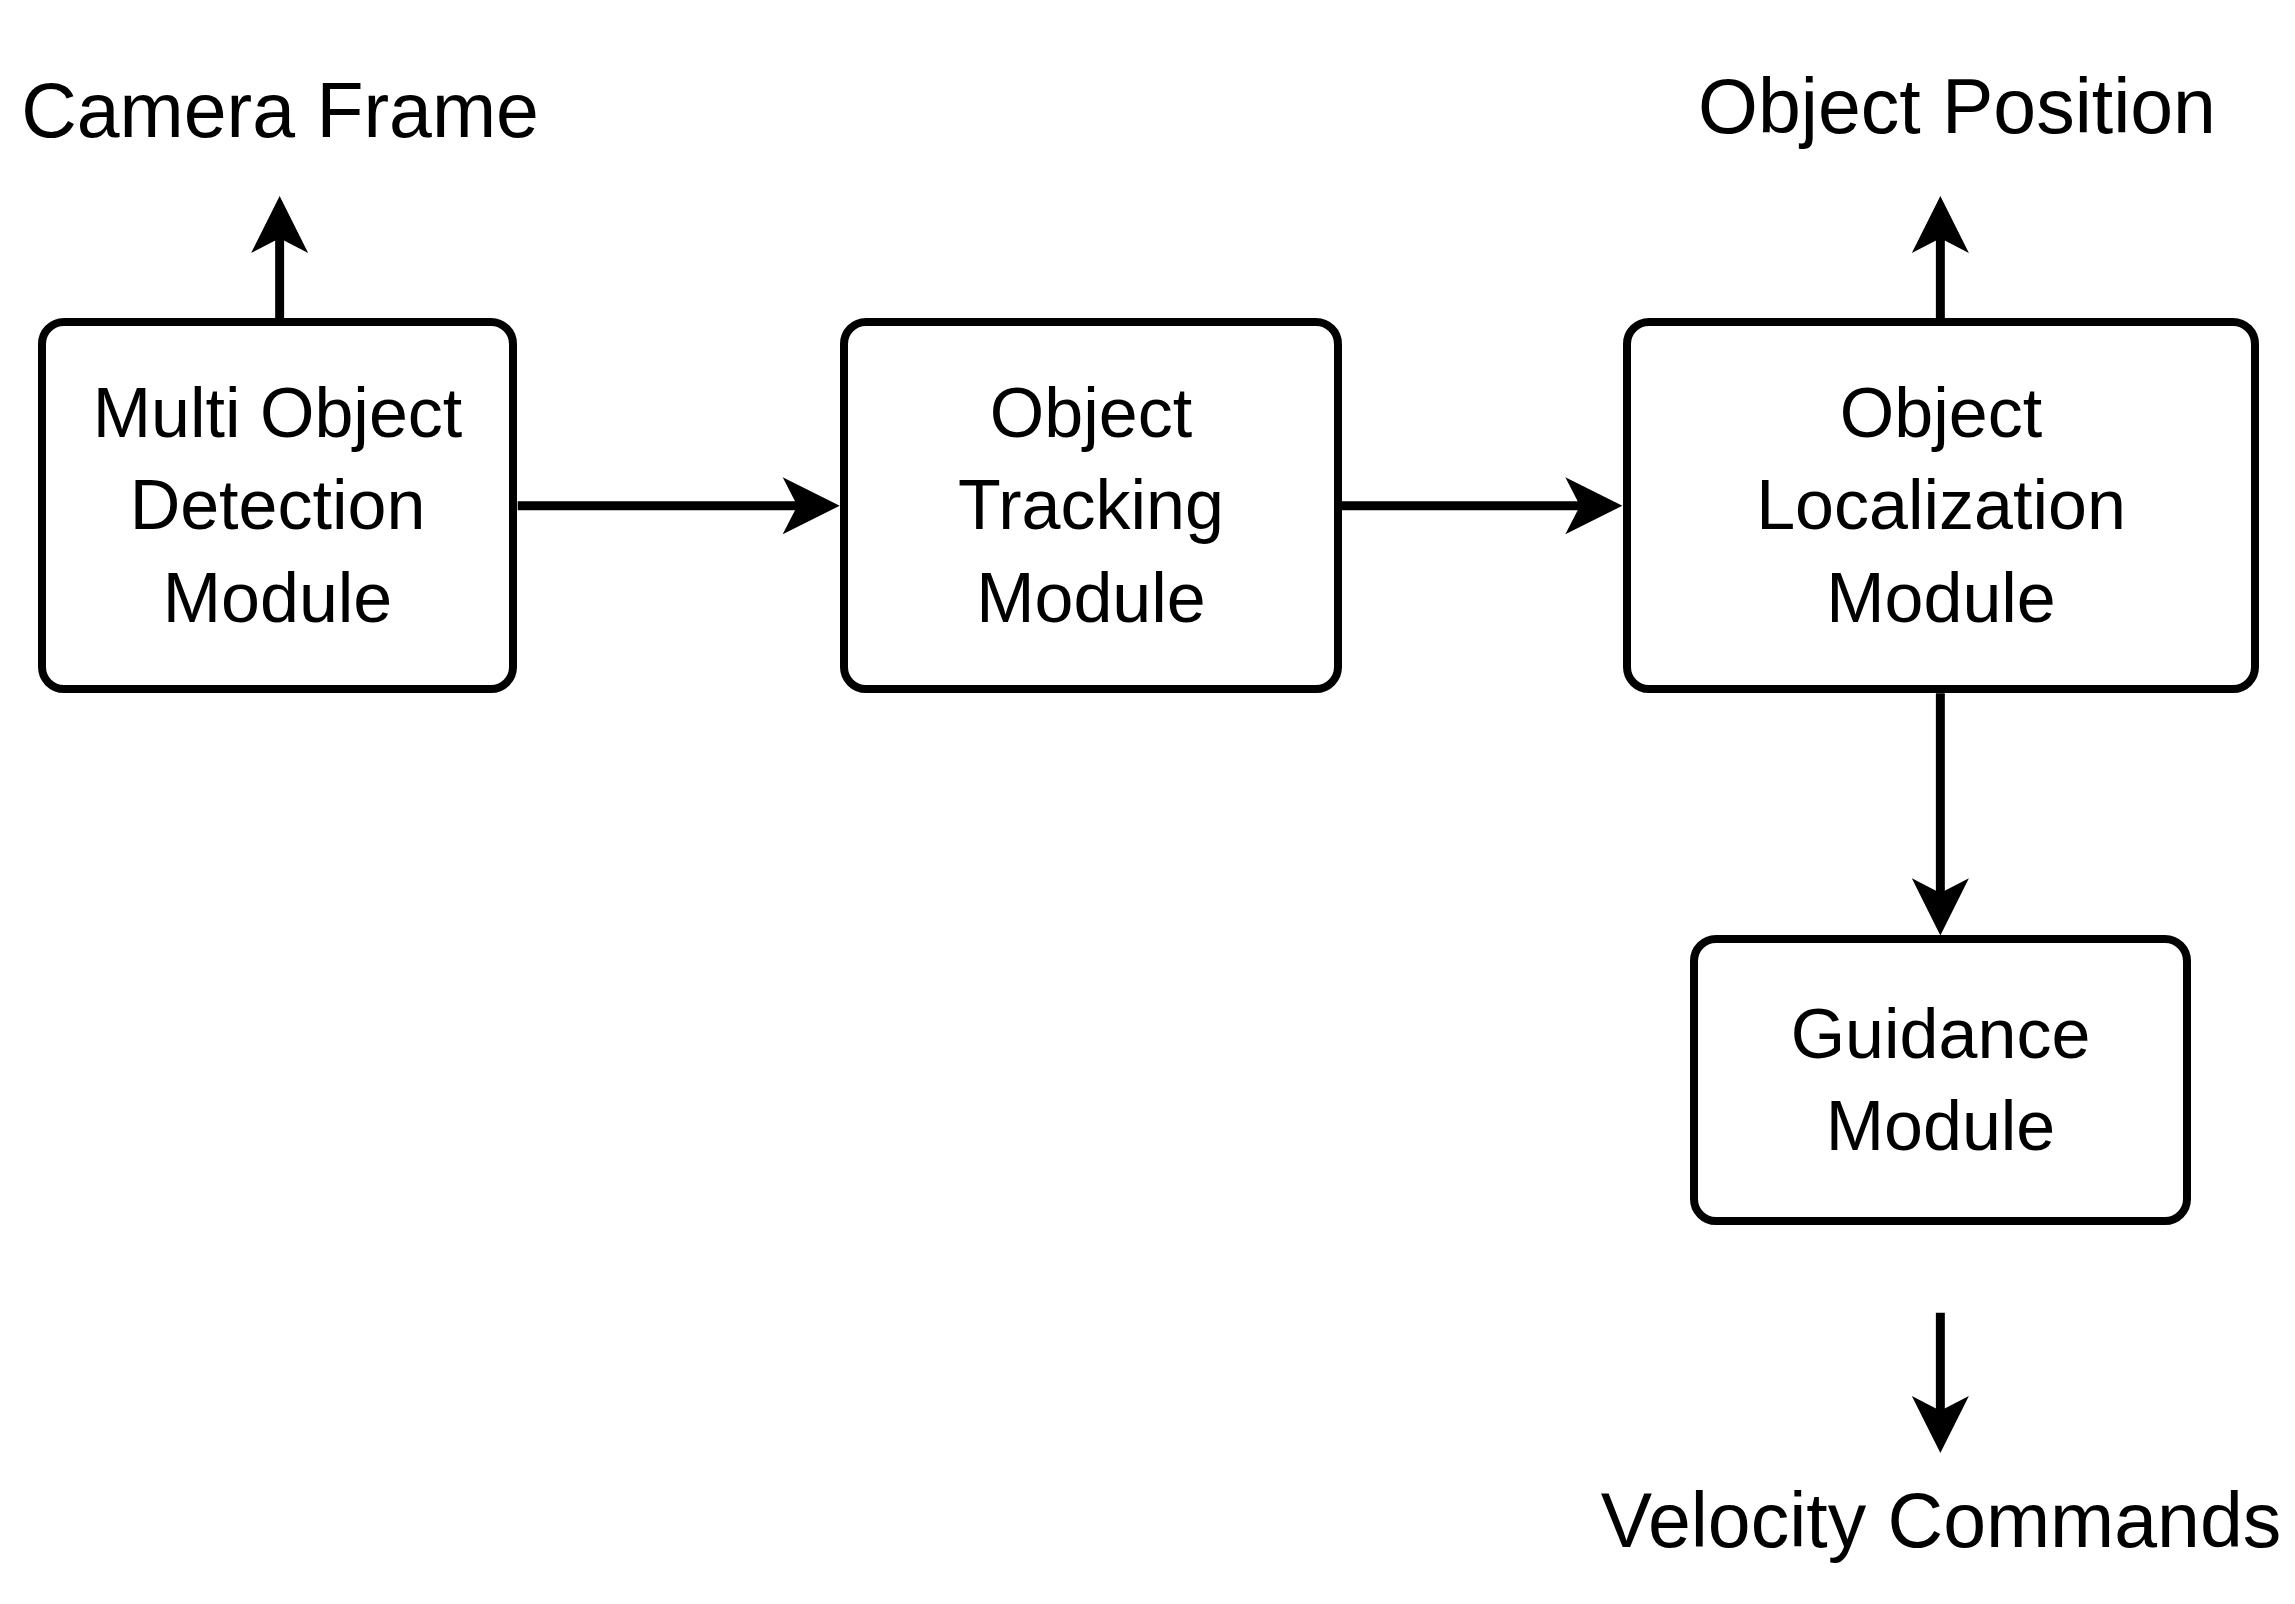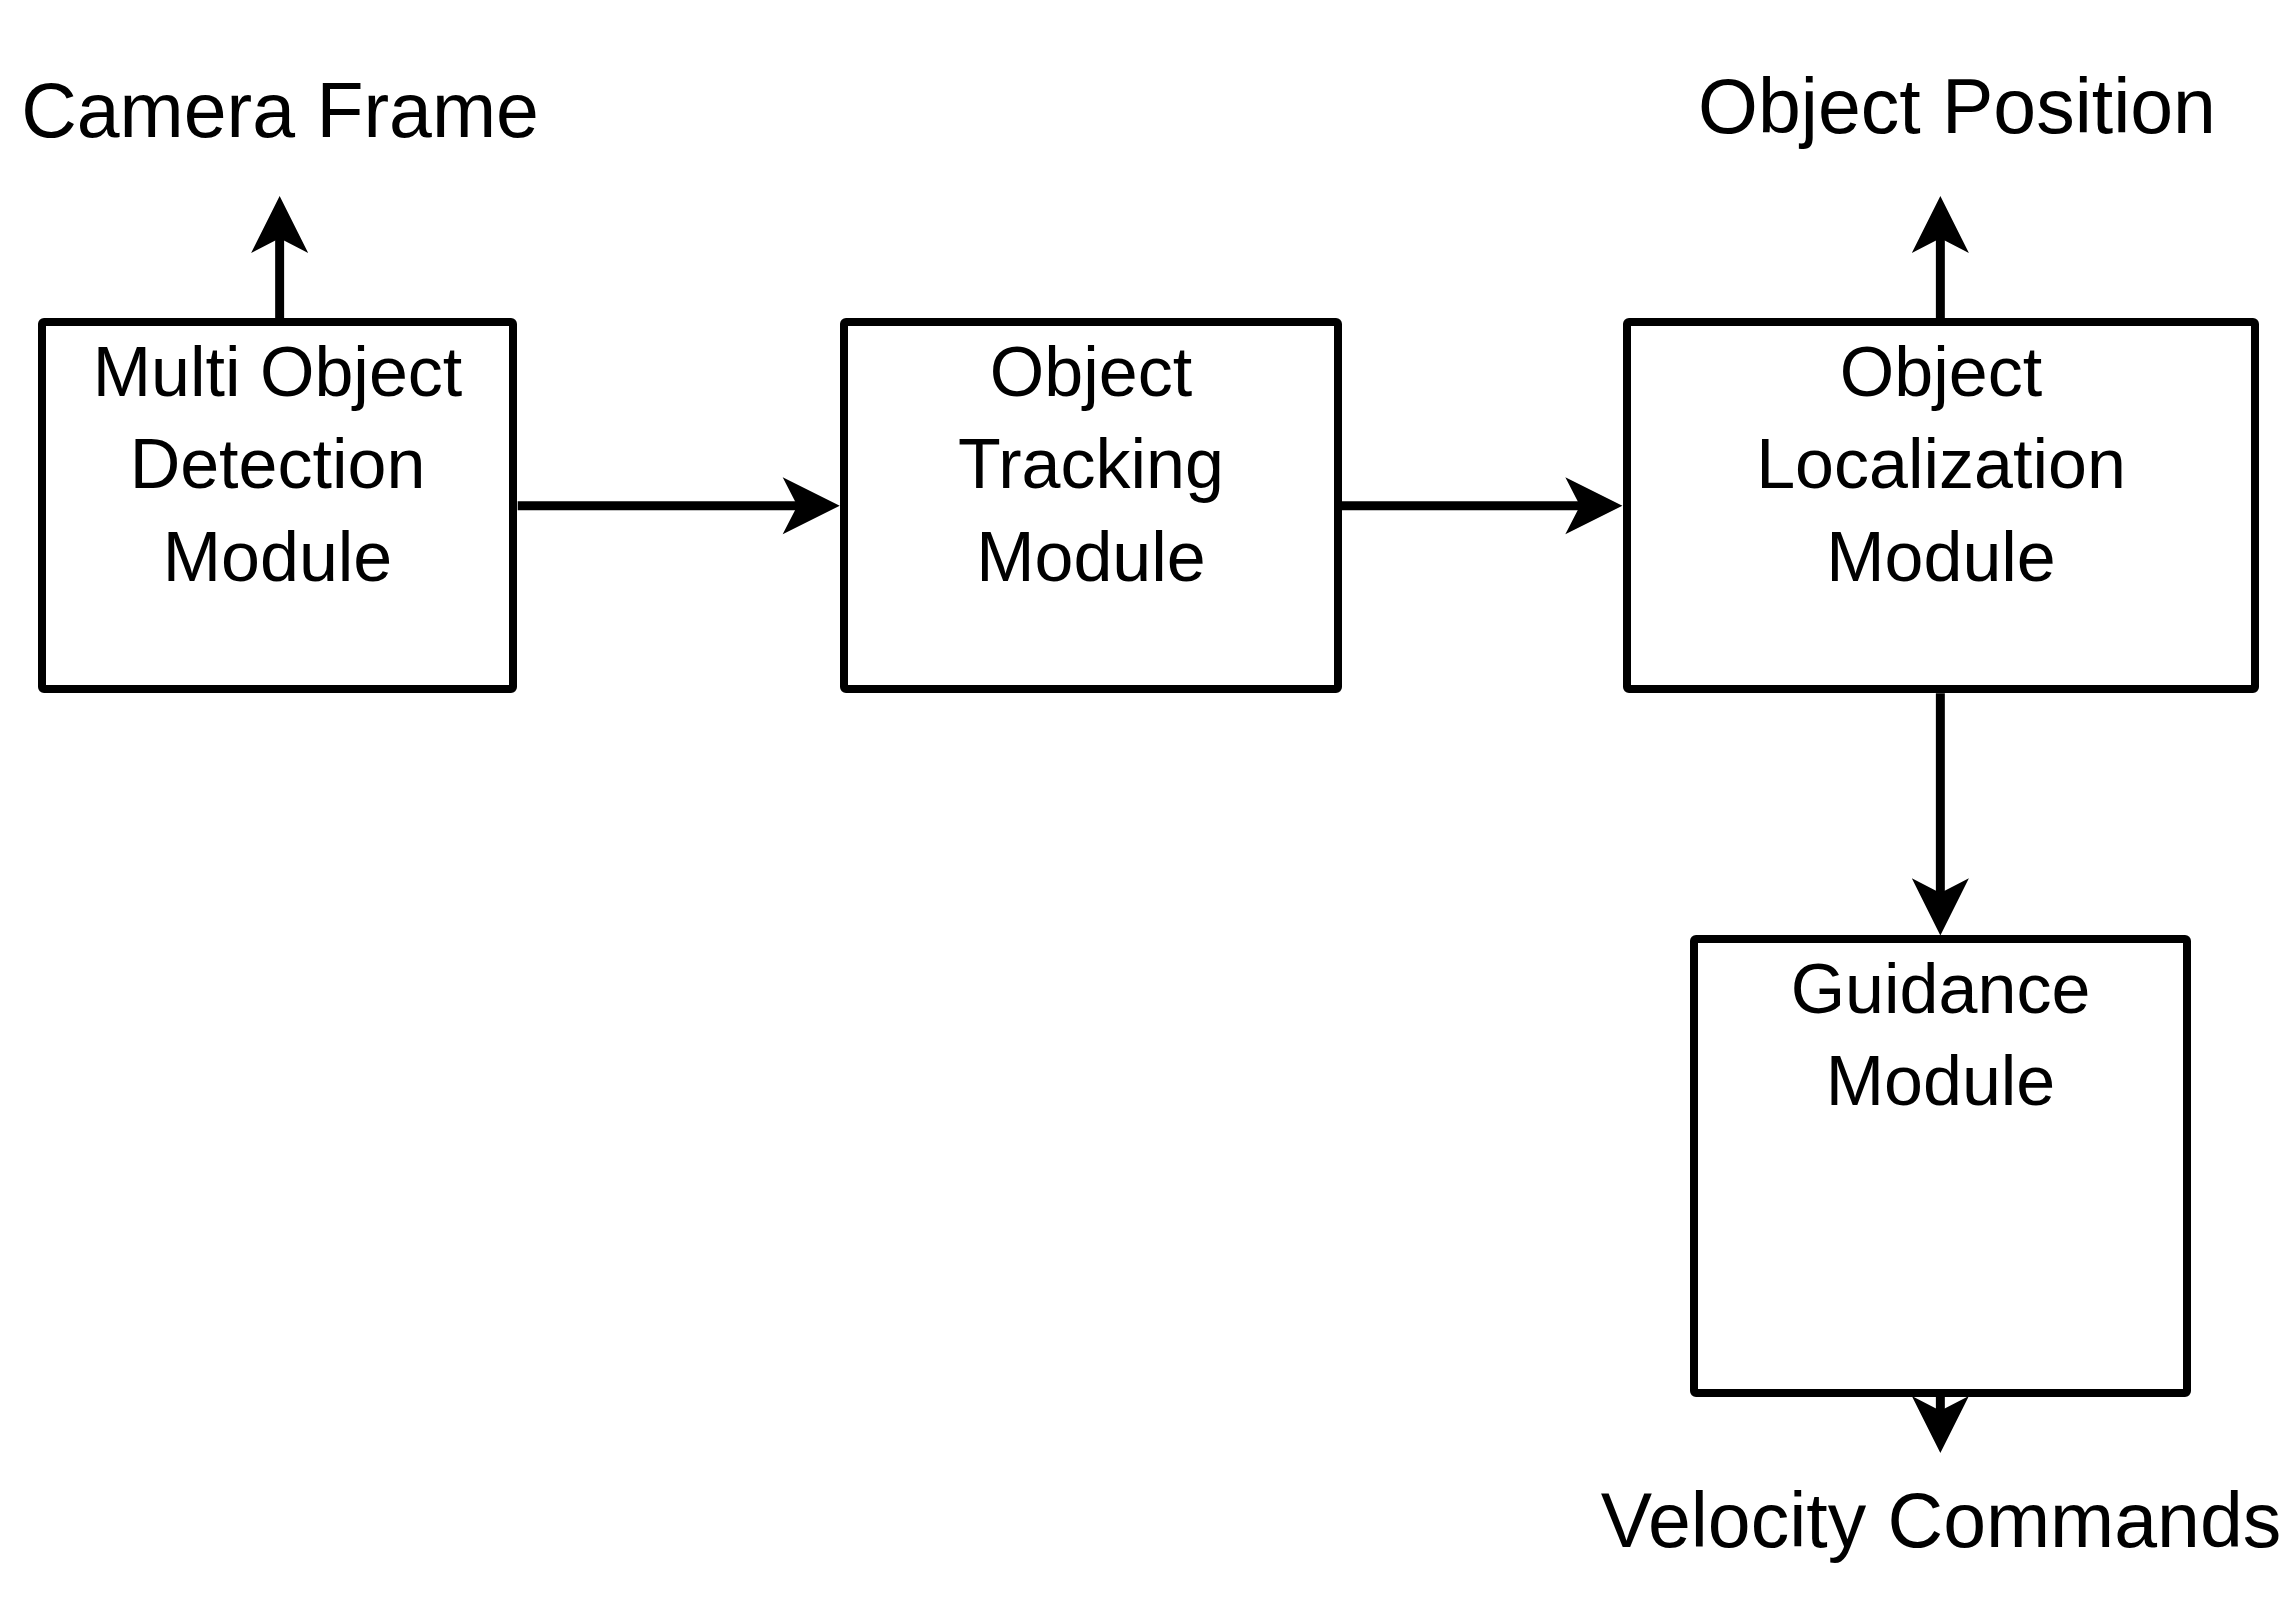--- a/index.html
+++ b/index.html
@@ -29,23 +29,24 @@
     stroke-width: 11;
   }
   .edges polygon {
     fill: #000000;
     stroke: none;
   }
   .node {
     position: absolute;
     box-sizing: border-box;
     border: 8.2px solid #000000;
-    border-radius: 6px;
+    border-radius: 26px;
     background: #ffffff;
     display: flex;
+    align-items: center;
     justify-content: center;
     text-align: center;
   }
   .node .label {
     white-space: pre-line;
     font-size: 70px;
     line-height: 1.32;
     color: #000000;
   }
   .io-label {
@@ -53,21 +54,21 @@
     font-size: 77px;
     line-height: 1.0;
     white-space: nowrap;
     color: #000000;
     transform: translateX(-50%);
   }
   
   .node-detection    { left: 38px;   top: 318px;  width: 479px; height: 375px; }
   .node-tracking     { left: 840px; top: 318px;  width: 502px; height: 375px; }
   .node-localization { left: 1623px; top: 318px;  width: 636px; height: 375px; }
-  .node-guidance     { left: 1690px; top: 935px; width: 501px; height: 462px; }
+  .node-guidance     { left: 1690px; top: 935px; width: 501px; height: 290px; }
   
   .label-camera-frame      { left: 280px;  top: 72px; }
   .label-object-position   { left: 1957px; top: 68px; }
   .label-velocity-commands { left: 1941px; top: 1482px; }
 </style>
 </head>
 <body>
 
 <div class="canvas">
 

